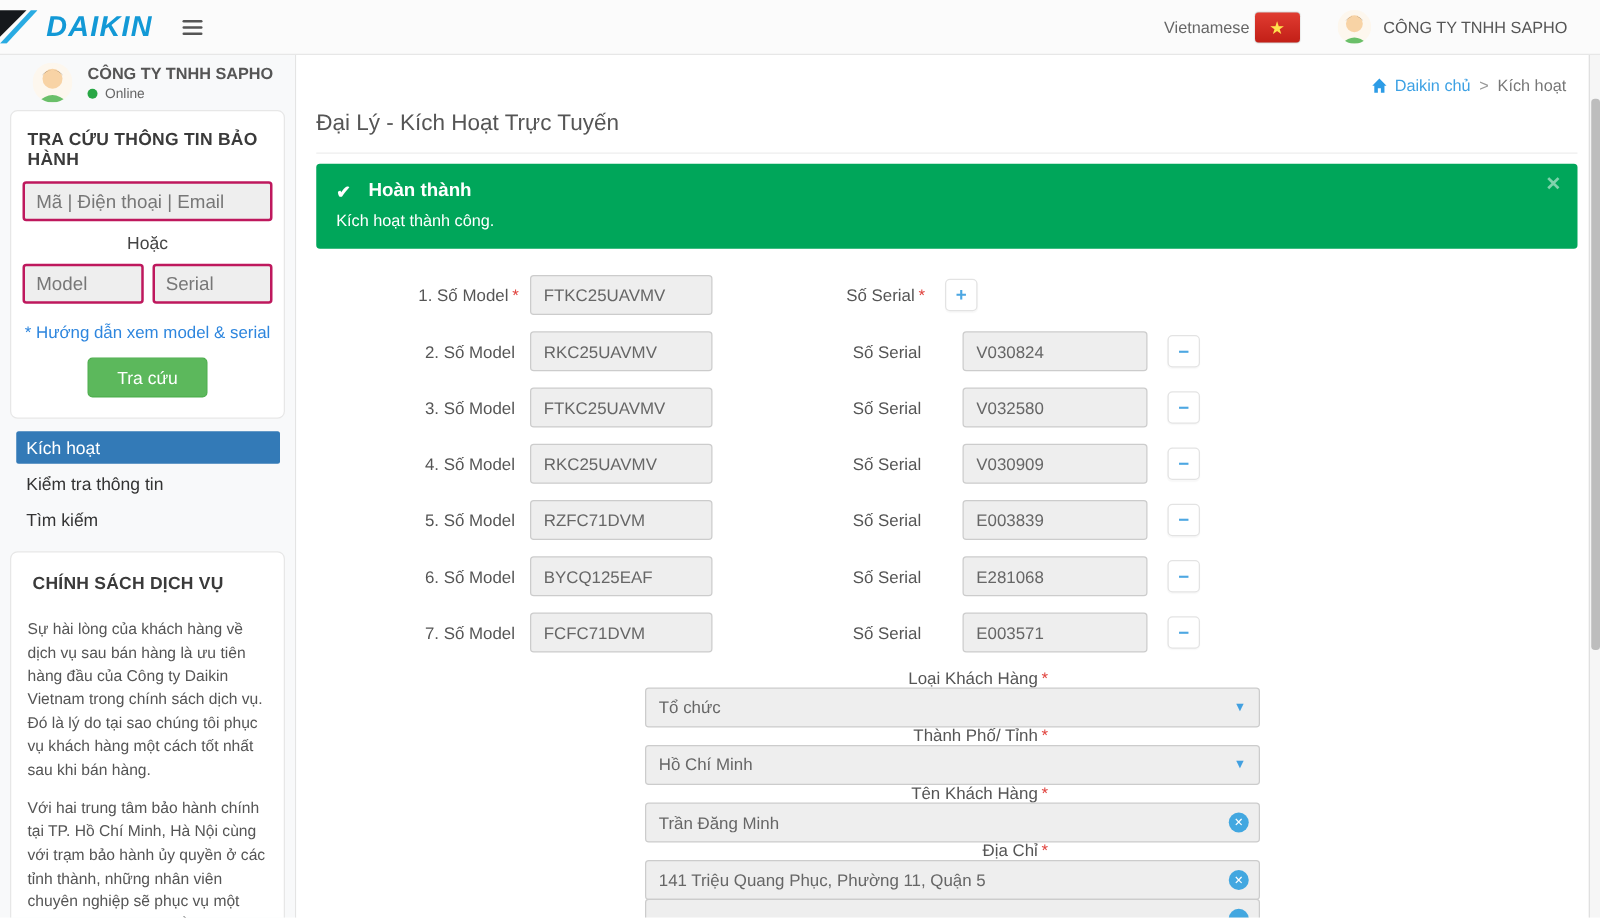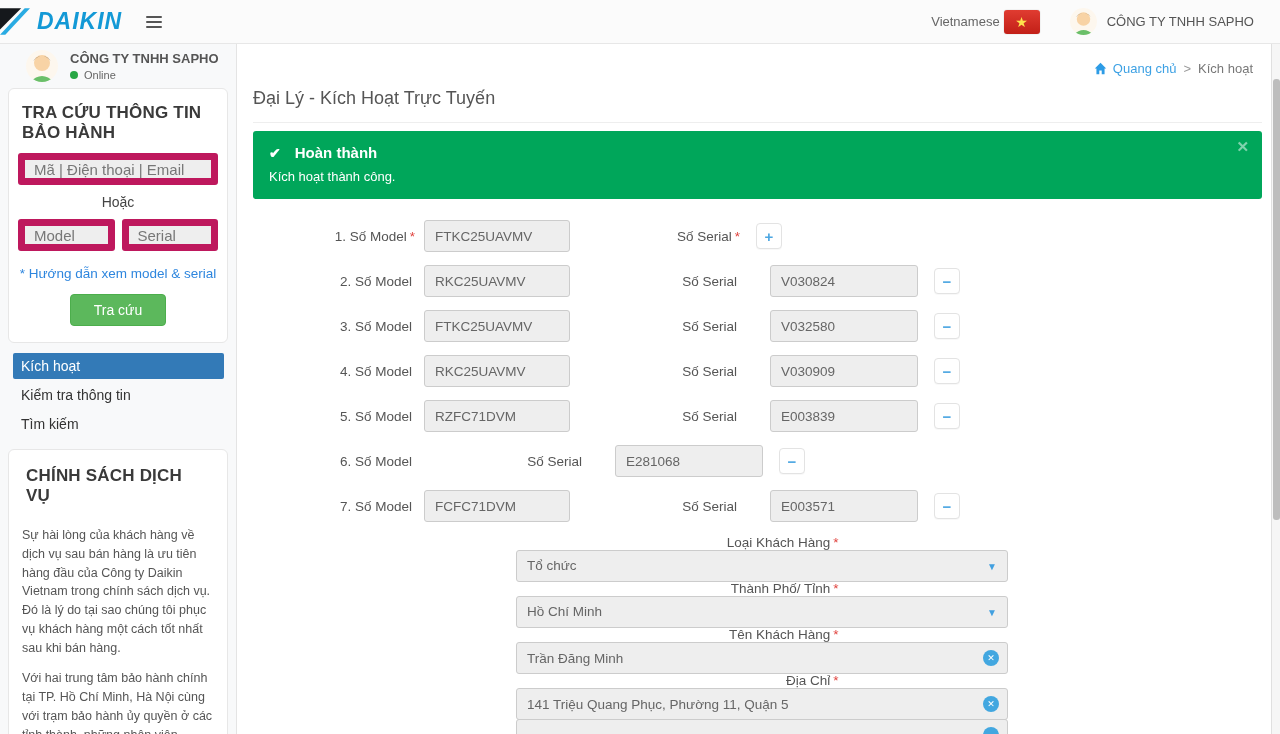--- a/index.html
+++ b/index.html
@@ -31,23 +31,23 @@
   .user-panel { display:flex; align-items:center; padding:8px 14px 8px 26px; height:44px; }
   .user-panel .avatar { width:32px; height:32px; }
   .user-info { margin-left:12px; }
   .user-name { font-size:13px; font-weight:bold; color:#555; }
   .user-status { display:flex; align-items:center; margin-top:3px; }
   .dot { width:8px; height:8px; border-radius:50%; background:#28a745; margin-right:6px; }
   .status-text { font-size:11px; color:#666; }
 
   .card { background:#fff; border:1px solid #e7e7e7; border-radius:6px; margin:0 8px; }
   .search-card { padding:10px 9px 12px; }
-  .card-title { font-size:17px; font-weight:bold; color:#3a3a3a; letter-spacing:.2px;
+  .card-title { font-size:14px; font-weight:bold; color:#3a3a3a; letter-spacing:.2px;
     padding:4px 4px 10px; }
-  .s-input { width:100%; height:32px; background:#eee; border:7px solid #be185d;
+  .s-input { width:100%; height:32px; background:#eee; border:2px solid #be185d;
     border-radius:3px; padding:0 9px; font-size:15px; color:#777;
     font-family:"Liberation Sans",sans-serif; }
   .s-input::placeholder { color:#777; opacity:1; }
   .or-label { text-align:center; font-size:14px; color:#444; margin:9px 0; }
   .duo { display:flex; gap:7px; }
   .duo .s-input { width:50%; }
   .guide-link { display:block; text-align:center; color:#2e86de; font-size:13.5px;
     margin:15px 0 13px; text-decoration:none; cursor:pointer; }
   .lookup-btn { display:block; margin:0 auto 4px; background:#5cb85c;
     border:1px solid #4cae4c; color:#fff; font-size:14px; padding:7px 23px;
@@ -191,21 +191,21 @@
   </div>
 </aside>
 
 <main class="main">
   <div class="crumb-row">
     <div class="crumbs">
       <a class="crumb-home">
         <svg viewBox="0 0 16 16" aria-hidden="true">
           <path d="M8 1 L15 8 H13 V15 H9.5 V10.5 H6.5 V15 H3 V8 H1 Z" fill="#2d9ce6"></path>
         </svg>
-        <span>Quang chủ</span>
+        <span>Daikin chủ</span>
       </a>
       <span class="crumb-sep">&gt;</span>
       <span class="crumb-current">Kích hoạt</span>
     </div>
   </div>
 
   <h1 class="page-title">Đại Lý - Kích Hoạt Trực Tuyến</h1>
 
   <div class="alert">
     <div class="alert-head">
@@ -252,20 +252,21 @@
     <div class="frow">
       <div class="flabel"><span>5.</span> <span>Số Model</span><em class="req"></em></div>
       <input class="inp inp-model" type="text" readonly="" value="RZFC71DVM" style="">
       <div class="flabel slabel"><span>Số Serial</span><em class="req"></em></div>
       <input class="inp inp-serial" type="text" readonly="" value="E003839" style="">
       <button class="rowbtn">−</button>
     </div>
 
     <div class="frow">
       <div class="flabel"><span>6.</span> <span>Số Model</span><em class="req"></em></div>
+      <input class="inp inp-model" type="text" readonly="" value="BYCQ125EAF" style="">
       <div class="flabel slabel"><span>Số Serial</span><em class="req"></em></div>
       <input class="inp inp-serial" type="text" readonly="" value="E281068" style="">
       <button class="rowbtn">−</button>
     </div>
 
     <div class="frow">
       <div class="flabel"><span>7.</span> <span>Số Model</span><em class="req"></em></div>
       <input class="inp inp-model" type="text" readonly="" value="FCFC71DVM" style="">
       <div class="flabel slabel"><span>Số Serial</span><em class="req"></em></div>
       <input class="inp inp-serial" type="text" readonly="" value="E003571" style="">

